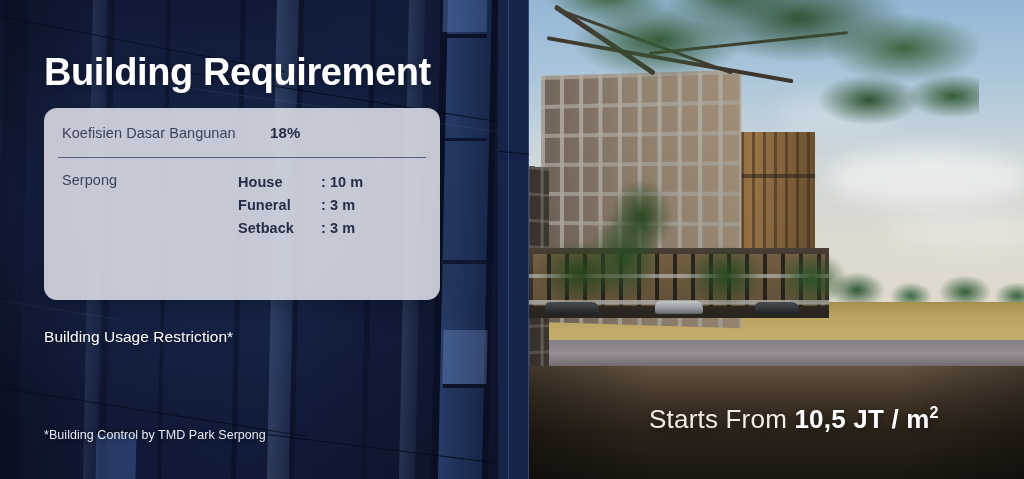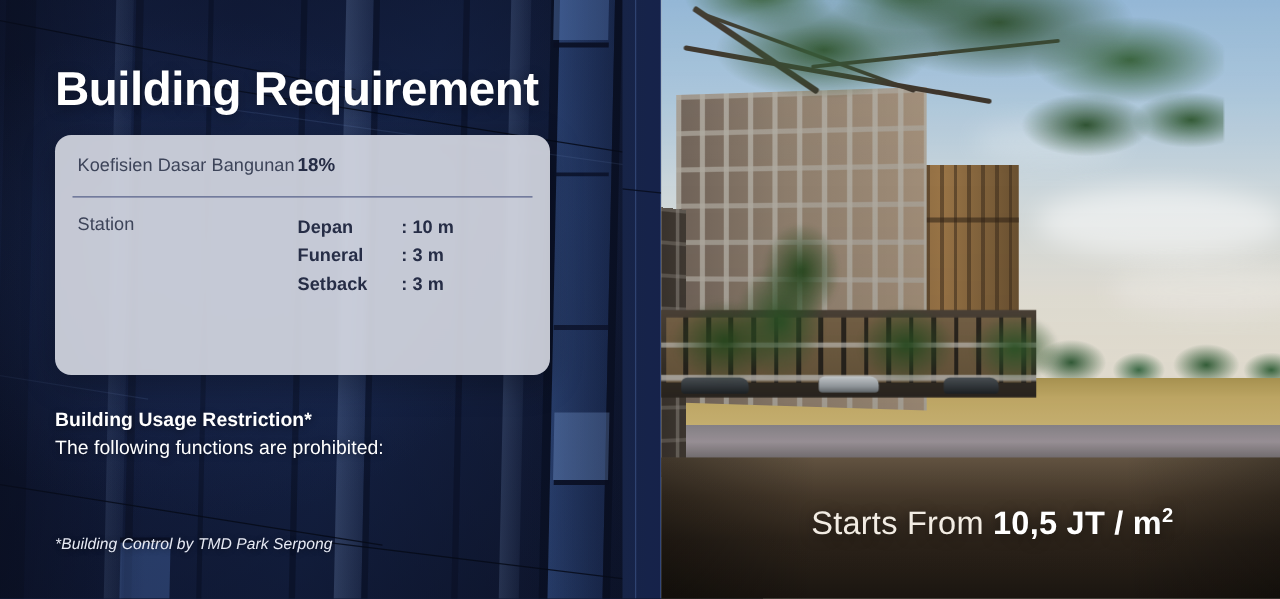--- a/index.html
+++ b/index.html
@@ -99,20 +99,21 @@
   }
   .spec-row {
     display: flex;
     align-items: flex-start;
     box-sizing: border-box;
   }
   .spec-row.r1, .spec-row.r2 {
     height: 50px;
     align-items: center;
     border-bottom: 1.4px solid #58618a;
+    gap: 32px;
   }
   .spec-row.r3 {
     height: 92px;
     padding-top: 14px;
   }
   .spec-label {
     width: 176px;
     flex: 0 0 176px;
     font-size: 14.5px;
     color: #3d4459;
@@ -145,39 +146,38 @@
   .restriction {
     position: absolute;
     left: 44px;
     top: 326px;
     width: 440px;
     color: #ffffff;
     text-shadow: 0 1px 6px rgba(0,0,0,0.45);
   }
   .restriction-heading {
     font-size: 15.5px;
-    font-weight: bold;
+    font-weight: normal;
     line-height: 1.42;
     letter-spacing: 0.05px;
   }
   .restriction-line {
     font-size: 15.5px;
     line-height: 1.45;
     letter-spacing: 0.05px;
     white-space: nowrap;
   }
   .footnote {
     position: absolute;
     left: 44px;
     top: 428px;
     font-size: 12.5px;
     color: #e7eaf4;
     letter-spacing: 0.05px;
     text-shadow: 0 1px 5px rgba(0,0,0,0.45);
-    font-style: italic;
   }
 
   
   .divider-zone {
     position: absolute;
     left: 498px;
     top: 0;
     width: 34px;
     height: 479px;
     background: linear-gradient(90deg, #172447 0%, #16234a 60%, #16224a 100%);
@@ -452,42 +452,41 @@
 
     <div class="spec-card">
 
       <div class="spec-row r1">
         <div class="spec-label">Koefisien Dasar Bangunan</div>
         <div class="spec-value">18%</div>
       </div>
 
 
       <div class="spec-row r3">
-        <div class="spec-label">Station</div>
+        <div class="spec-label">Serpong</div>
         <div class="setback-list">
           <div class="setback-line">
-            <span class="sb-name">Depan</span>
+            <span class="sb-name">House</span>
             <span class="sb-val">: 10 m</span>
           </div>
           <div class="setback-line">
             <span class="sb-name">Funeral</span>
             <span class="sb-val">: 3 m</span>
           </div>
           <div class="setback-line">
             <span class="sb-name">Setback</span>
             <span class="sb-val">: 3 m</span>
           </div>
         </div>
       </div>
 
     </div>
 
     <div class="restriction">
       <div class="restriction-heading">Building Usage Restriction*</div>
-      <div class="restriction-line">The following functions are prohibited:</div>
     </div>
 
     <div class="footnote">*Building Control by TMD Park Serpong</div>
   </div>
 
   <div class="divider-zone">
     <div class="div-line" style="left:10px;background:rgba(92,126,190,0.35);"></div>
     <div class="div-line" style="left:30px;background:rgba(92,126,190,0.40);"></div>
     <div class="seam" style="left:-6px;top:150px;width:60px;background:rgba(8,13,30,0.9);transform:rotate(6deg);"></div>
   </div>

